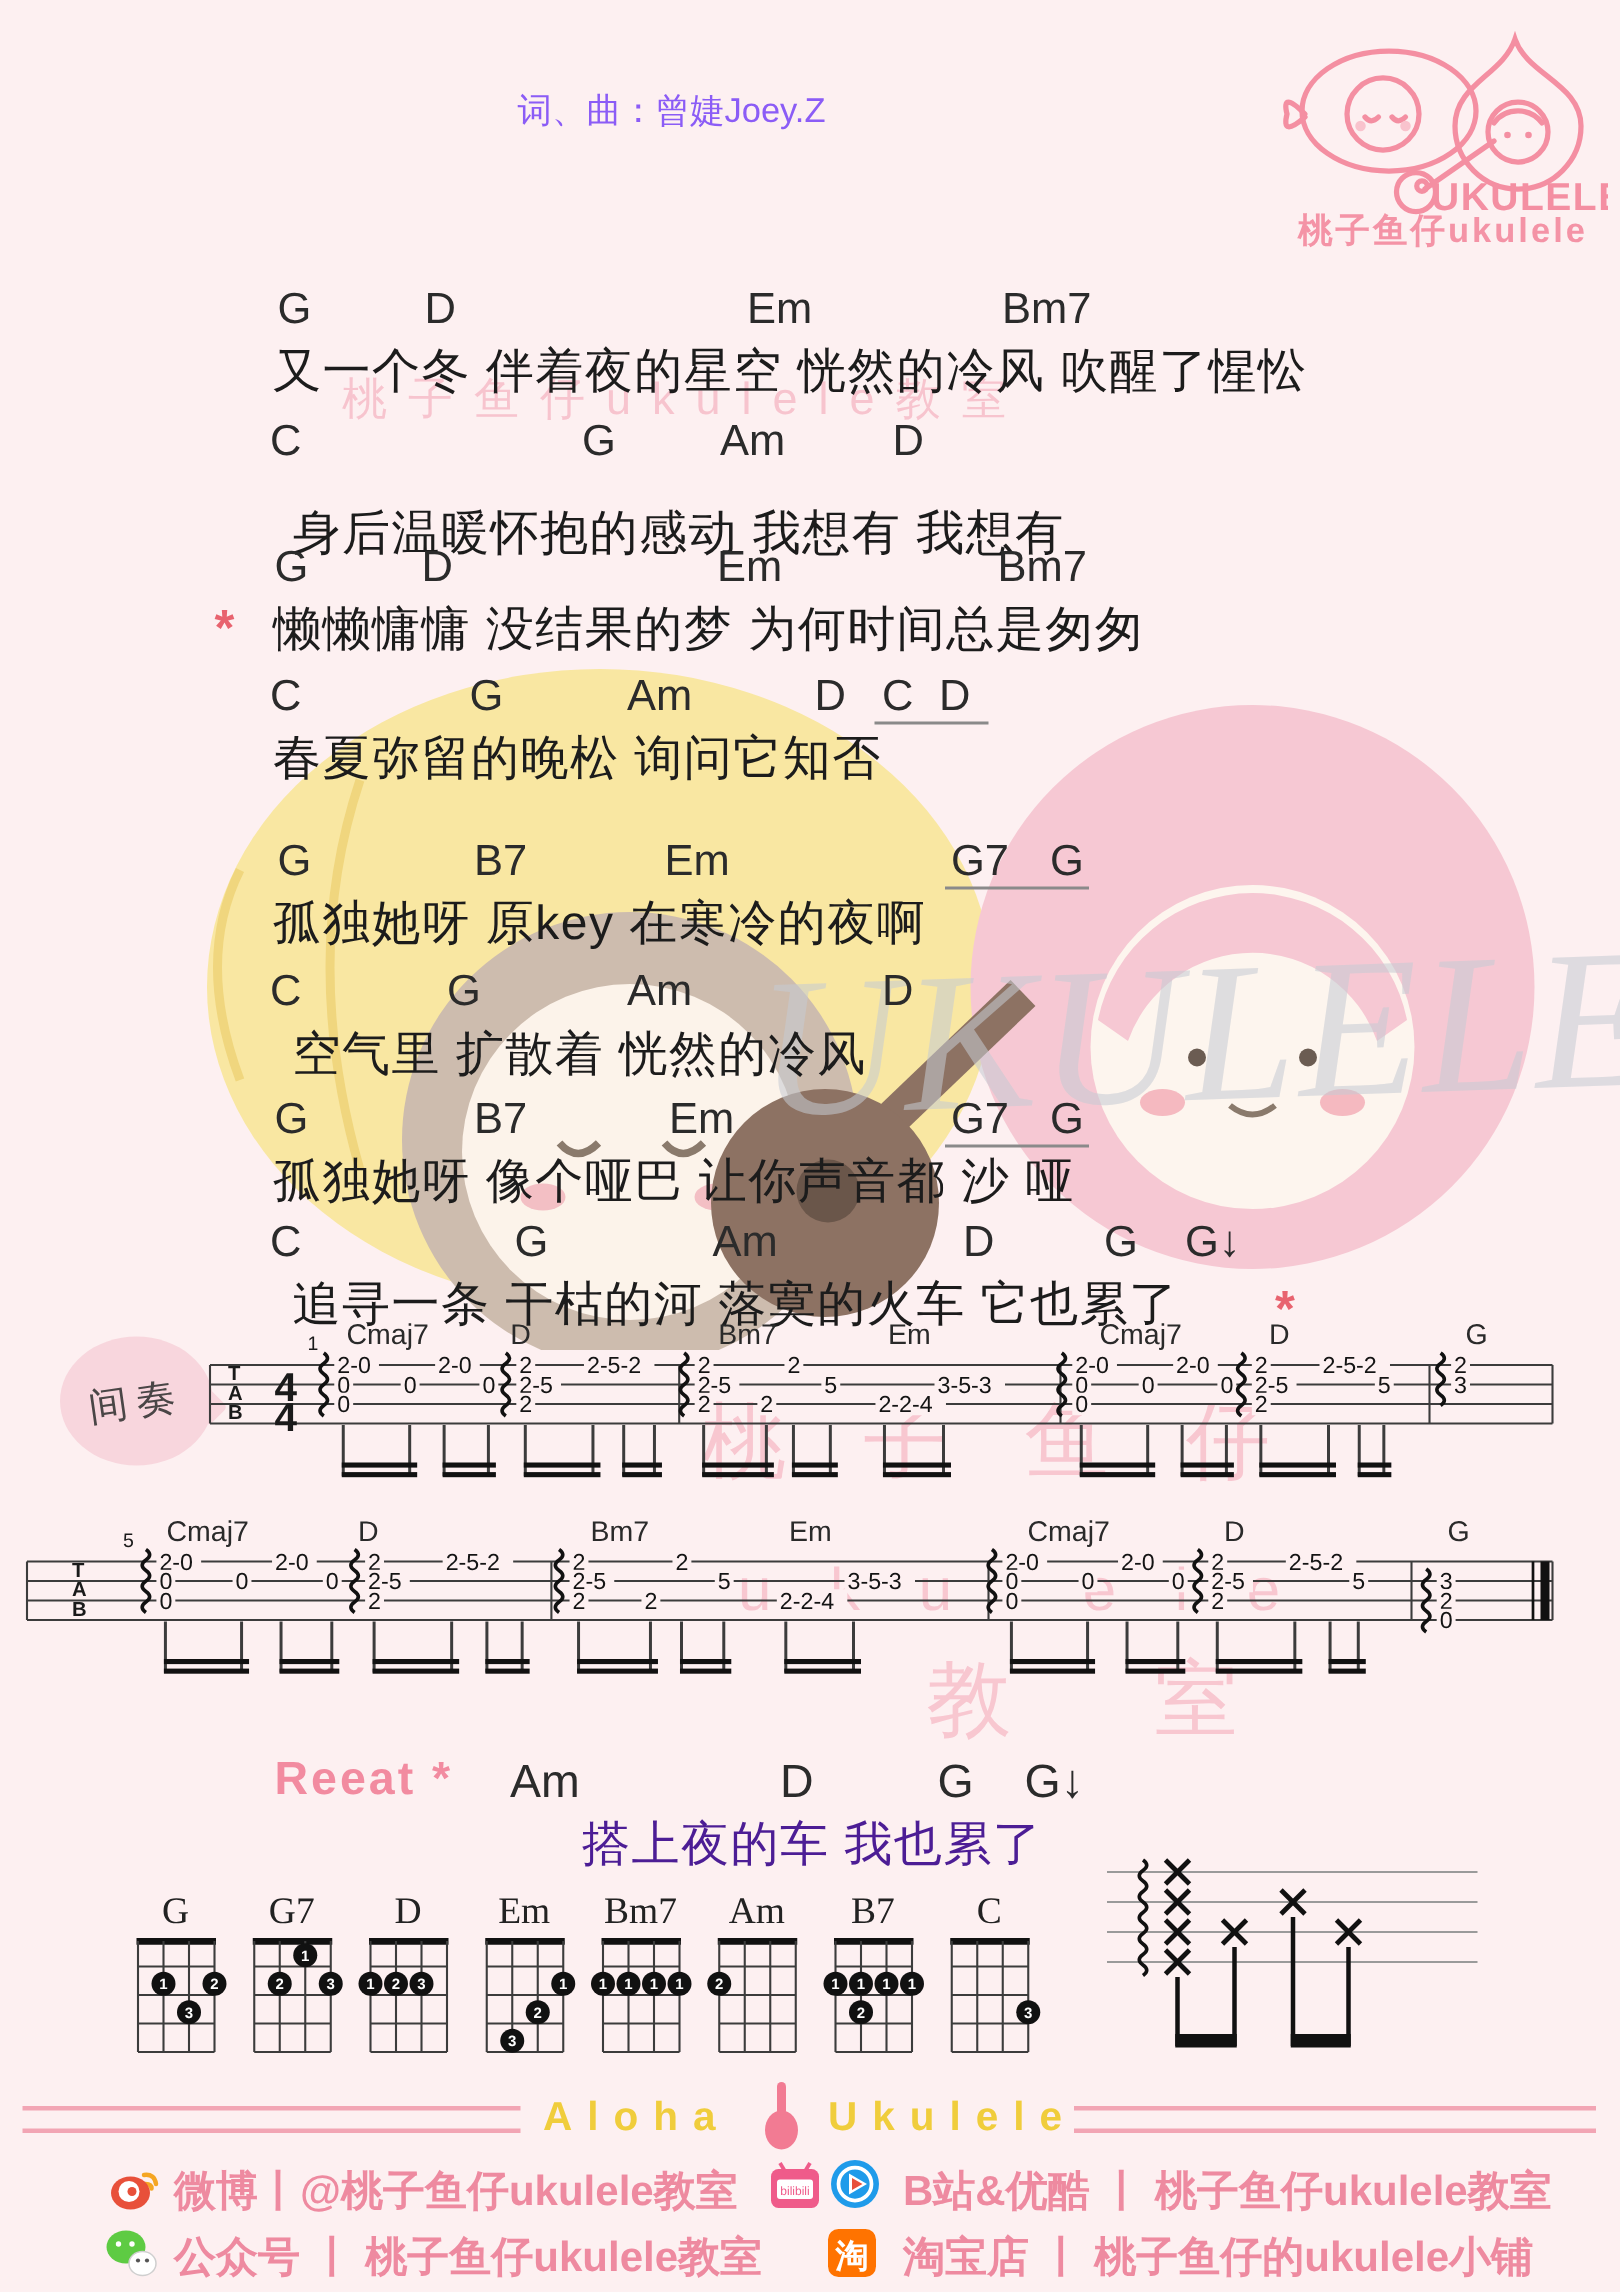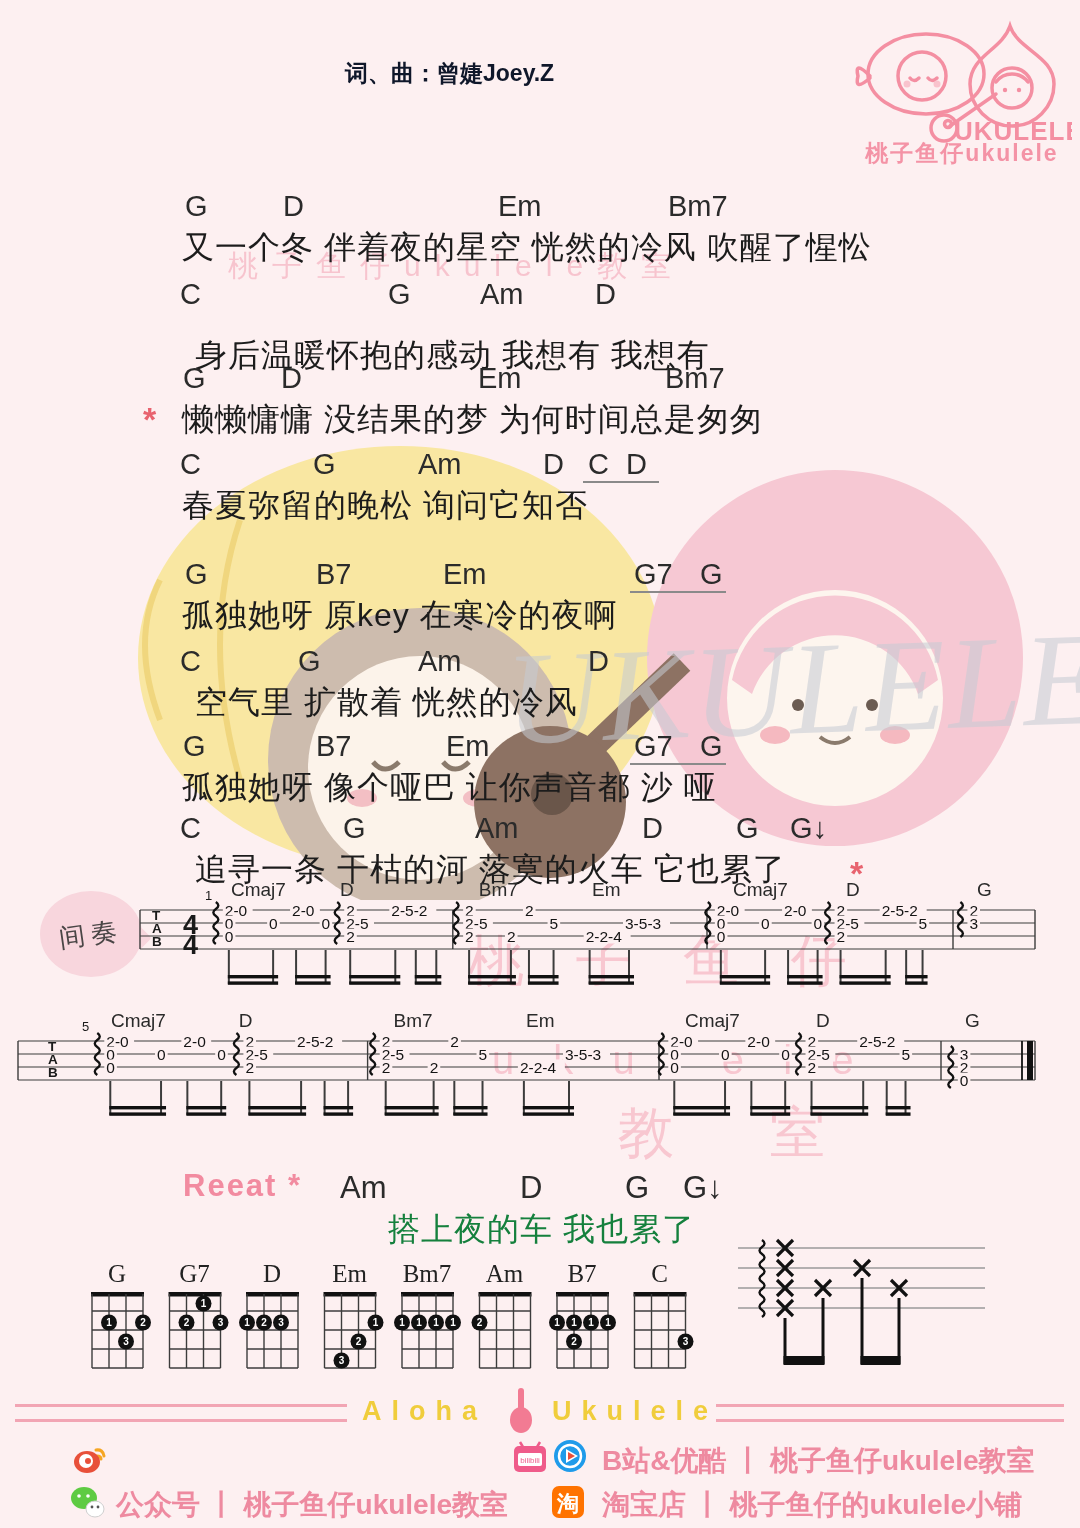--- a/index.html
+++ b/index.html
@@ -1,21 +1,21 @@
 <!DOCTYPE html>
 <html><head>
 <meta charset="utf-8">
 <style>
   html,body{margin:0;padding:0;background:#e9e4e2;}
   .page{position:relative;width:1080px;height:1528px;background:#fdf0f1;overflow:hidden;
         font-family:"Liberation Sans","DejaVu Sans",sans-serif;}
   .abs{position:absolute;}
   
   .title{left:16px;top:22px;font-size:56px;font-weight:bold;color:#f48fa2;letter-spacing:1px;}
-  .credit{left:345px;top:58px;font-size:23px;font-weight:bold;color:#0f172a;text-align:right;}
+  .credit{left:345px;top:58px;font-size:23px;font-weight:normal;color:#8b5cf6;text-align:right;}
   .meta{left:20px;top:104px;font-size:26px;font-weight:bold;color:#f48fa2;letter-spacing:1px;}
   .brand{left:852px;top:138px;width:220px;text-align:center;font-size:23px;font-weight:bold;color:#f493a6;letter-spacing:2px;}
   
   .wm{color:#f7bdc9;z-index:0;}
   .wm-top{left:228px;top:246px;font-size:30px;letter-spacing:14px;opacity:.85;}
   .wm-script{left:505px;top:612px;font-size:132px;font-family:"Liberation Serif",serif;font-style:italic;
              color:#c6cbd3;opacity:.55;letter-spacing:2px;transform:rotate(-2deg);z-index:0;}
   .wm-big1{left:468px;top:924px;font-size:56px;letter-spacing:18px;opacity:.8;}
   .wm-big2{left:492px;top:1038px;font-size:40px;letter-spacing:14px;opacity:.8;}
   .wm-big3{left:618px;top:1096px;font-size:56px;letter-spacing:40px;opacity:.8;}
@@ -26,21 +26,21 @@
   .ul{position:absolute;height:2px;background:#8a8a8a;}
   .star{position:absolute;color:#e8636f;font-size:34px;font-weight:bold;}
   
   .blob{left:40px;top:891px;width:102px;height:86px;background:#f8d6dd;border-radius:50%;z-index:1;
         display:flex;align-items:center;justify-content:center;}
   .blob span{font-size:26px;color:#4a4646;letter-spacing:6px;transform:rotate(-8deg);font-weight:500;}
   .blob:after{content:"";position:absolute;right:-6px;top:38px;width:18px;height:18px;background:#f8d6dd;
         border-radius:3px;transform:rotate(45deg);}
   
   .repeat-label{left:183px;top:1168px;font-size:31px;font-weight:bold;color:#f28ba0;letter-spacing:2px;}
-  .rep-lyric{left:388px;top:1208px;font-size:32px;font-weight:500;color:#15803d;letter-spacing:1px;}
+  .rep-lyric{left:388px;top:1208px;font-size:32px;font-weight:500;color:#4c1d95;letter-spacing:1px;}
   
   .divline{position:absolute;height:12px;border-top:3px solid #f2a5b4;border-bottom:3px solid #f2a5b4;z-index:2;}
   .aloha{position:absolute;top:1396px;font-size:27px;font-weight:bold;color:#f0cd3c;letter-spacing:10px;z-index:2;}
   .fitem{position:absolute;font-size:28px;font-weight:600;color:#ee8aa0;white-space:nowrap;z-index:2;}
   .ficon{position:absolute;width:36px;height:36px;z-index:2;}
   svg{display:block;}
   #sheet-svg{position:absolute;left:0;top:0;z-index:2;}
   #bg-illu{position:absolute;left:120px;top:430px;z-index:0;}
   #logo-svg{position:absolute;left:850px;top:14px;z-index:2;}
 </style>
@@ -597,20 +597,21 @@
   <div class="abs aloha" style="left:552px;">Ukulele</div>
   <div class="divline" style="left:716px;top:1404px;width:348px;"></div>
 
   <svg class="ficon" style="left:72px;top:1440px;" viewBox="0 0 36 36">
     <path d="M24,10 q7,-1 8,6" stroke="#f5a623" stroke-width="3" fill="none" stroke-linecap="round"></path>
     <path d="M25,16 q4,0 4,3" stroke="#f5a623" stroke-width="3" fill="none" stroke-linecap="round"></path>
     <ellipse cx="15" cy="22" rx="13" ry="11" fill="#e8503a"></ellipse>
     <circle cx="14" cy="21" r="7" fill="#ffffff"></circle>
     <circle cx="16" cy="21" r="3" fill="#e8503a"></circle>
   </svg>
+  <div class="fitem" style="left:116px;top:1442px;">微博丨@桃子鱼仔ukulele教室</div>
 
   <svg class="ficon" style="left:512px;top:1440px;" viewBox="0 0 36 36">
     <rect x="2" y="6" width="32" height="26" rx="5" fill="#ef5b8a"></rect>
     <rect x="6" y="13" width="24" height="13" rx="2" fill="#ffffff"></rect>
     <line x1="11" y1="7" x2="8" y2="2" stroke="#ef5b8a" stroke-width="2.5"></line>
     <line x1="25" y1="7" x2="28" y2="2" stroke="#ef5b8a" stroke-width="2.5"></line>
     <text x="18" y="23" font-size="8" text-anchor="middle" fill="#ef5b8a" font-family="Liberation Sans, sans-serif">bilibili</text>
   </svg>
   <svg class="ficon" style="left:552px;top:1438px;" viewBox="0 0 36 36">
     <circle cx="18" cy="18" r="16" fill="#1f9bea"></circle>

